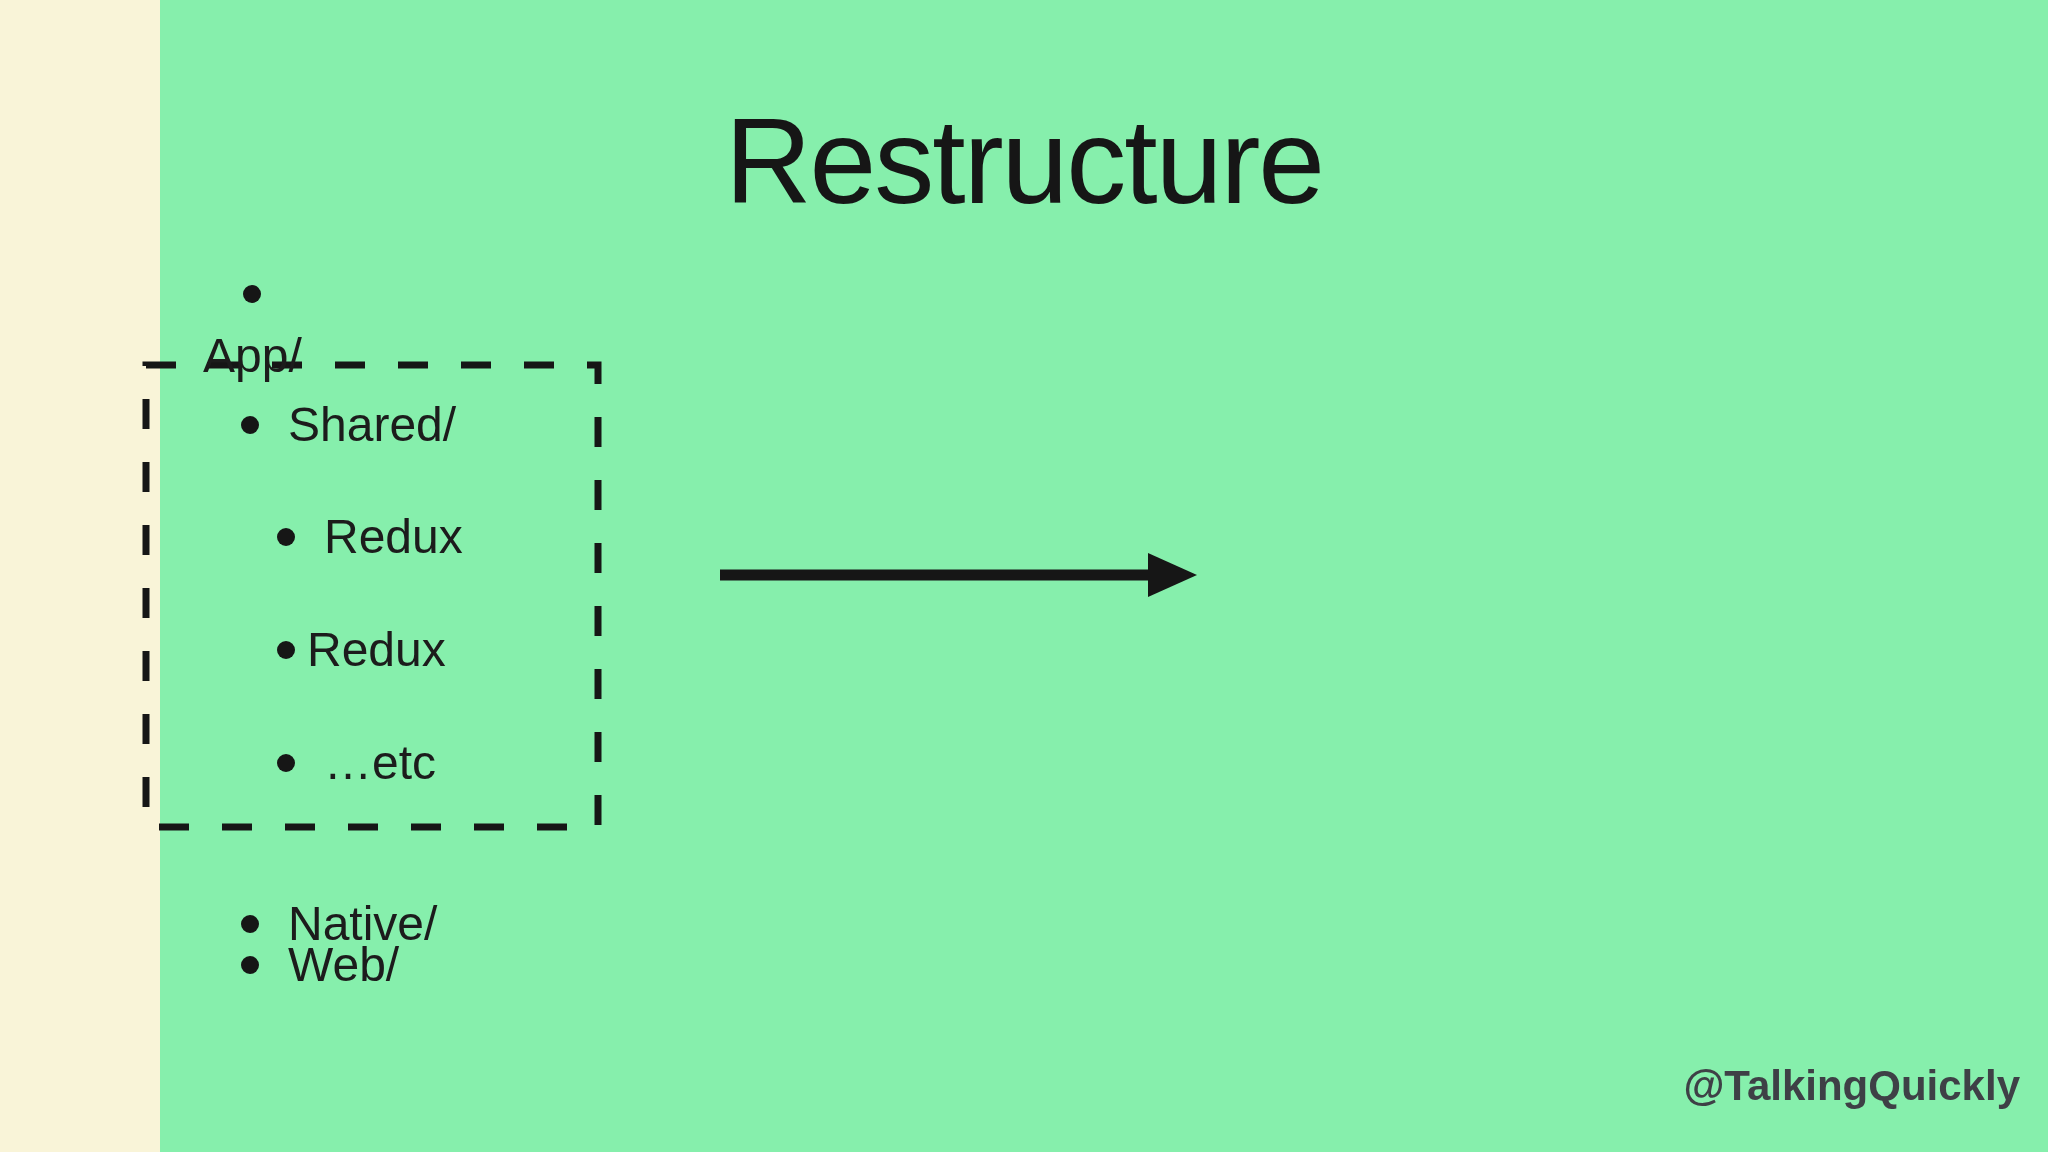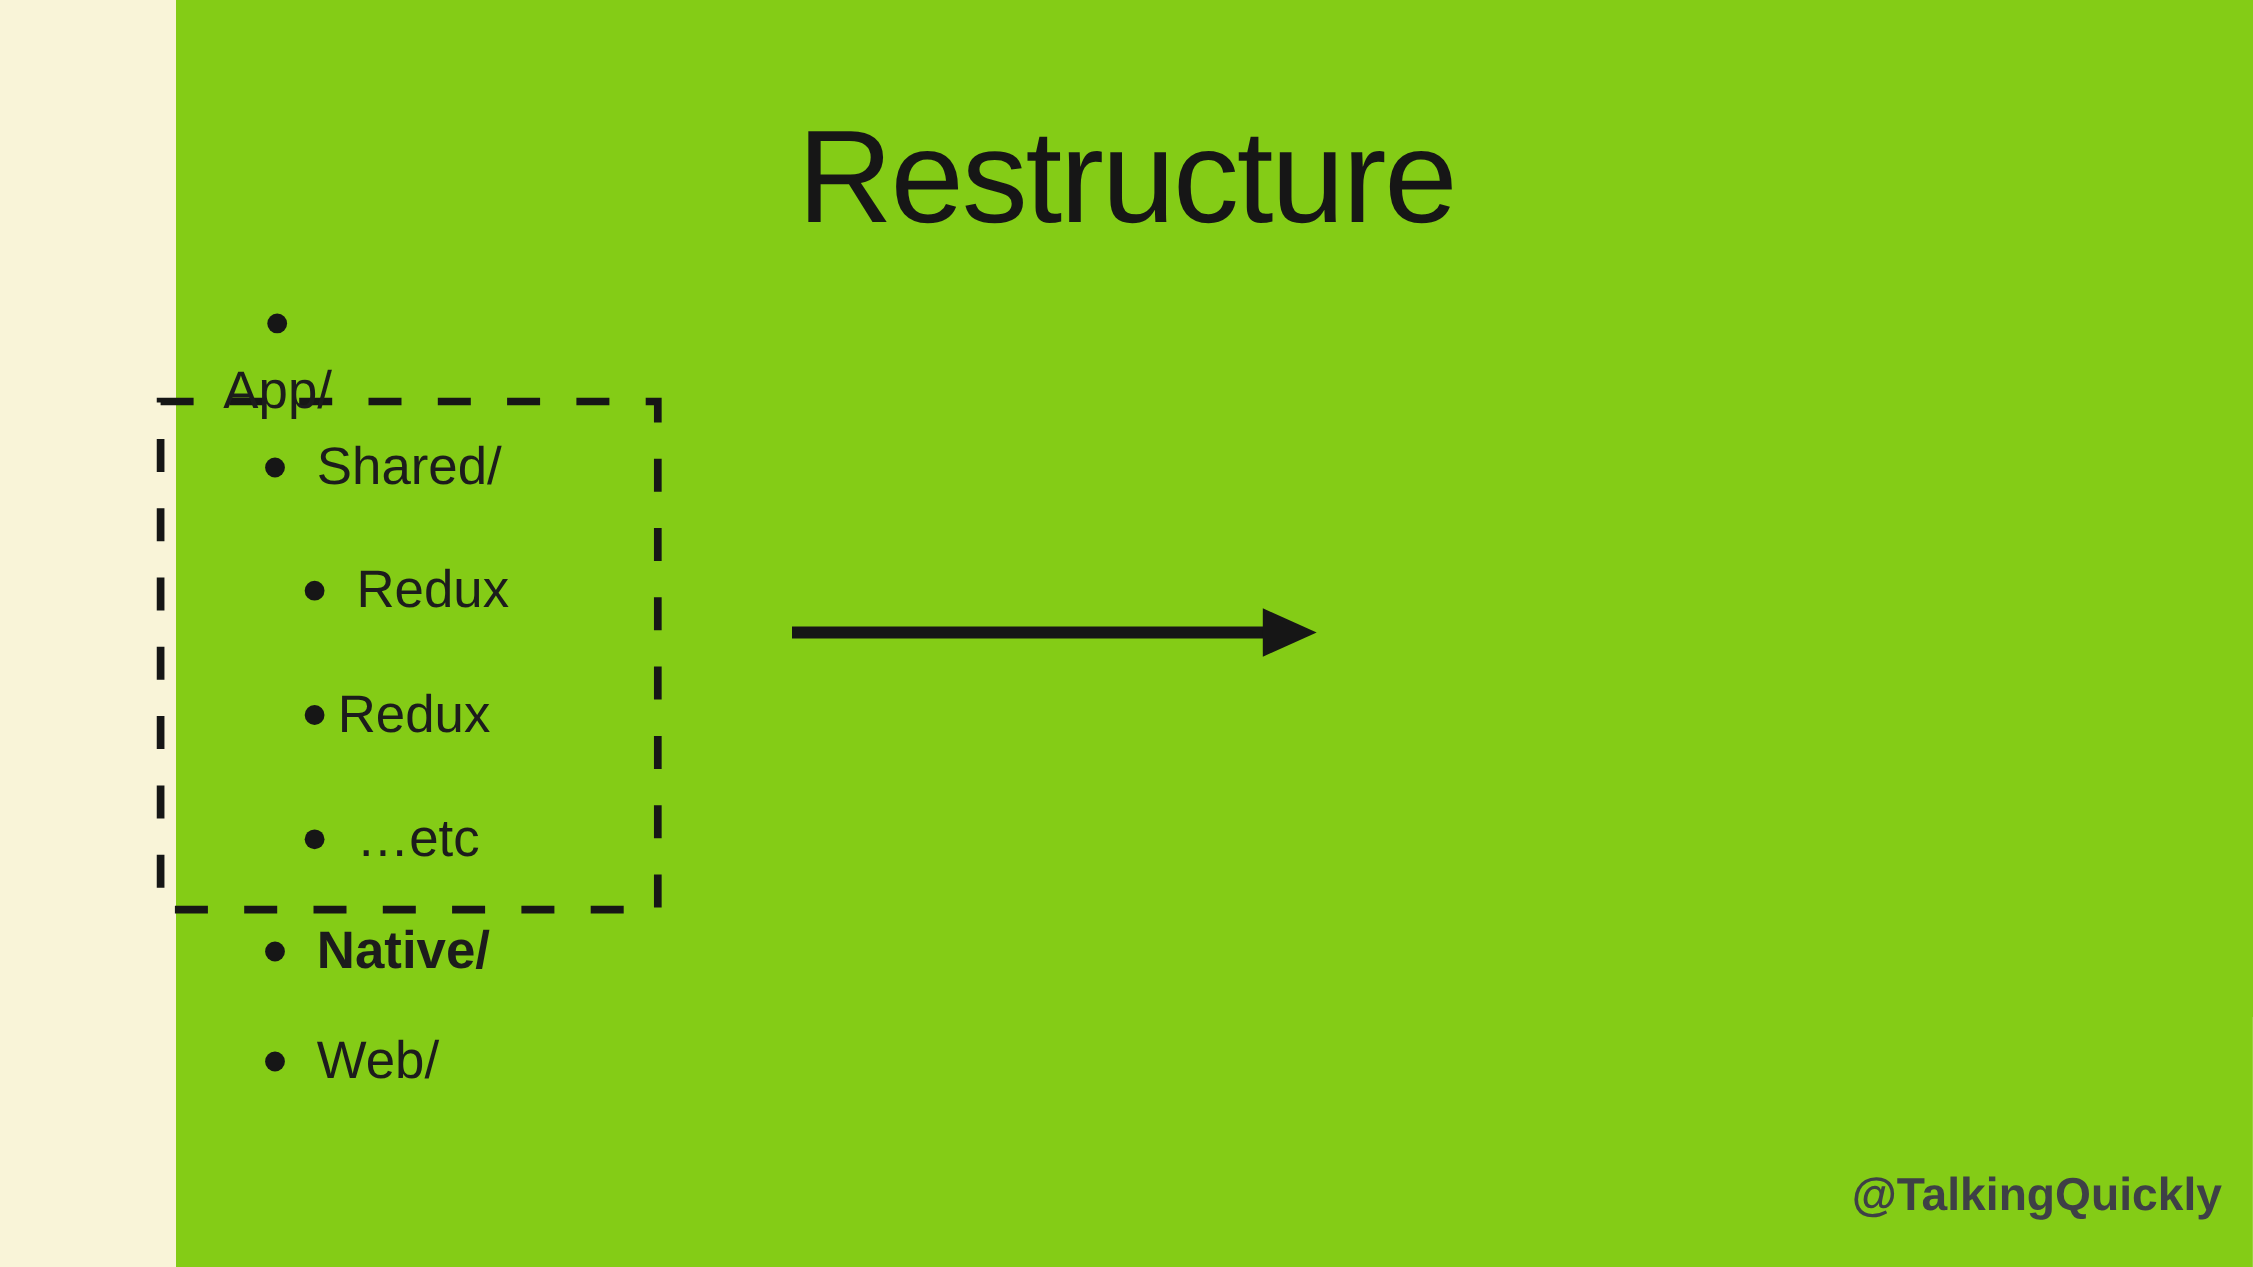--- a/index.html
+++ b/index.html
@@ -5,21 +5,21 @@
   html, body {
     margin: 0;
     padding: 0;
   }
   #slide {
     position: relative;
     width: 2048px;
     height: 1152px;
     overflow: hidden;
     font-family: "Liberation Sans", "DejaVu Sans", sans-serif;
-    background: #84cc16;
+    background: #86efac;
   }
   .bg-left-strip {
     position: absolute;
     left: 0; top: 0;
     width: 160px; height: 1152px;
     background: #f9f4d8;
   }
   .slide-title {
     position: absolute;
     left: 0; top: 92px;
@@ -47,21 +47,21 @@
   .list-label {
     font-size: 48px;
     line-height: 1;
     white-space: nowrap;
   }
   .row-app     { top: 285px; left: 203px; flex-direction: column; }
   .row-shared  { top: 397px; left: 241px; }
   .row-sagas   { top: 509px; left: 277px; }
   .row-redux   { top: 622px; left: 277px; gap: 12px; }
   .row-etc     { top: 735px; left: 277px; }
-  .row-native  { top: 837px; left: 241px; font-weight: bold; }
+  .row-native  { top: 896px; left: 241px; }
   .row-web     { top: 937px; left: 241px; }
   .group-outline-svg {
     position: absolute;
     left: 139px; top: 358px;
     width: 466px; height: 476px;
   }
   .arrow-svg {
     position: absolute;
     left: 715px; top: 548px;
     width: 495px; height: 54px;

